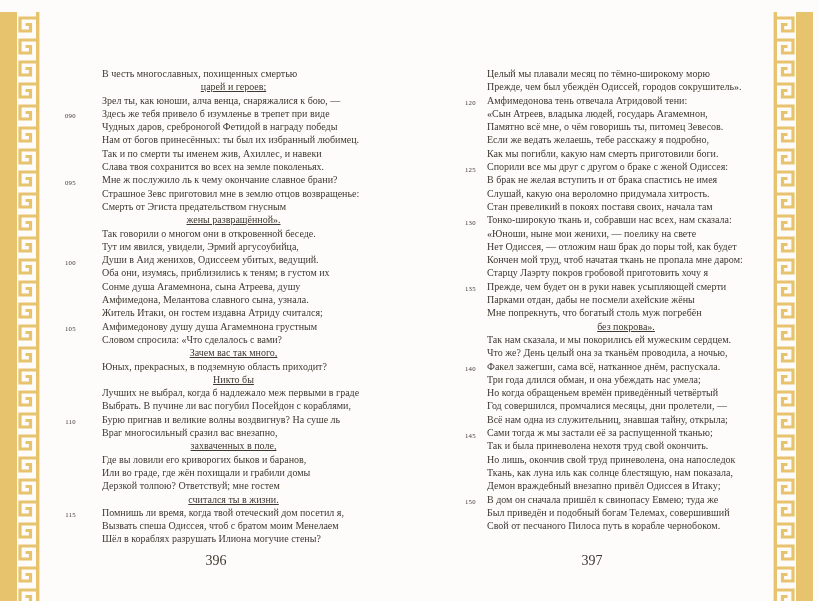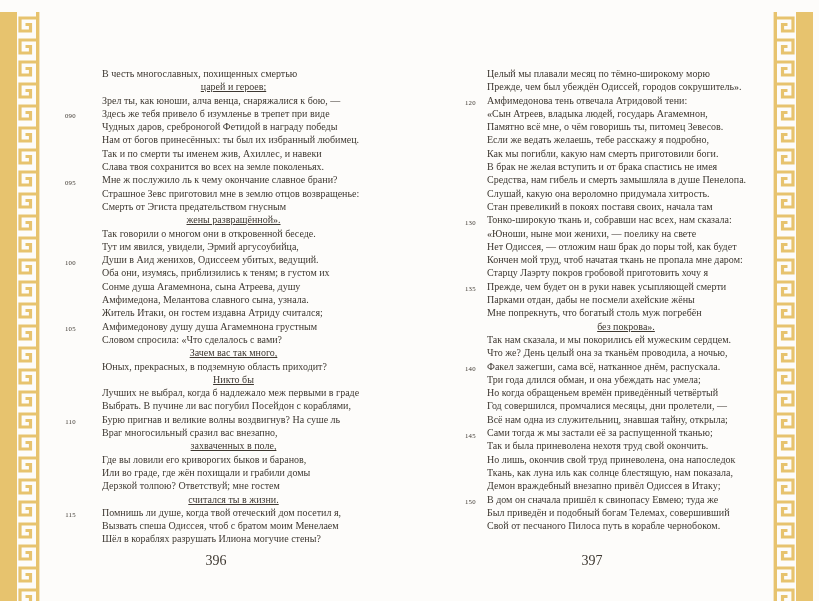--- a/index.html
+++ b/index.html
@@ -94,38 +94,38 @@
         <div class="vline cont"><span>Никто бы</span></div>
         <div class="vline"><span>Лучших не выбрал, когда б надлежало меж первыми в граде</span></div>
         <div class="vline"><span>Выбрать. В пучине ли вас погубил Посейдон с кораблями,</span></div>
         <div class="vline"><span class="vnum">110</span><span>Бурю пригнав и великие волны воздвигнув? На суше ль</span></div>
         <div class="vline"><span>Враг многосильный сразил вас внезапно,</span></div>
         <div class="vline cont"><span>захваченных в поле,</span></div>
         <div class="vline"><span>Где вы ловили его криворогих быков и баранов,</span></div>
         <div class="vline"><span>Или во граде, где жён похищали и грабили домы</span></div>
         <div class="vline"><span>Дерзкой толпою? Ответствуй; мне гостем</span></div>
         <div class="vline cont"><span>считался ты в жизни.</span></div>
-        <div class="vline"><span class="vnum">115</span><span>Помнишь ли душе, когда твой отеческий дом посетил я,</span></div>
+        <div class="vline"><span class="vnum">115</span><span>Помнишь ли время, когда твой отеческий дом посетил я,</span></div>
         <div class="vline"><span>Вызвать спеша Одиссея, чтоб с братом моим Менелаем</span></div>
         <div class="vline"><span>Шёл в кораблях разрушать Илиона могучие стены?</span></div>
       </div>
     <div class="folio">396</div>
   </div>
 
   <div class="page right">
     <div class="lines">
         <div class="vline"><span>Целый мы плавали месяц по тёмно-широкому морю</span></div>
         <div class="vline"><span>Прежде, чем был убеждён Одиссей, городов сокрушитель».</span></div>
         <div class="vline"><span class="vnum">120</span><span>Амфимедонова тень отвечала Атридовой тени:</span></div>
         <div class="vline"><span>«Сын Атреев, владыка людей, государь Агамемнон,</span></div>
         <div class="vline"><span>Памятно всё мне, о чём говоришь ты, питомец Зевесов.</span></div>
         <div class="vline"><span>Если же ведать желаешь, тебе расскажу я подробно,</span></div>
         <div class="vline"><span>Как мы погибли, какую нам смерть приготовили боги.</span></div>
+        <div class="vline"><span class="vnum">125</span><span>Спорили все мы друг с другом о браке с женой Одиссея:</span></div>
         <div class="vline"><span>В брак не желая вступить и от брака спастись не имея</span></div>
-        <div class="vline"><span>Средства, нам гибель и смерть замышляла в душе Пенелопа.</span></div>
         <div class="vline"><span>Слушай, какую она вероломно придумала хитрость.</span></div>
         <div class="vline"><span>Стан превеликий в покоях поставя своих, начала там</span></div>
         <div class="vline"><span class="vnum">130</span><span>Тонко-широкую ткань и, собравши нас всех, нам сказала:</span></div>
         <div class="vline"><span>«Юноши, ныне мои женихи, — поелику на свете</span></div>
         <div class="vline"><span>Нет Одиссея, — отложим наш брак до поры той, как будет</span></div>
         <div class="vline"><span>Кончен мой труд, чтоб начатая ткань не пропала мне даром:</span></div>
         <div class="vline"><span>Старцу Лаэрту покров гробовой приготовить хочу я</span></div>
         <div class="vline"><span class="vnum">135</span><span>Прежде, чем будет он в руки навек усыпляющей смерти</span></div>
         <div class="vline"><span>Парками отдан, дабы не посмели ахейские жёны</span></div>
         <div class="vline"><span>Мне попрекнуть, что богатый столь муж погребён</span></div>

